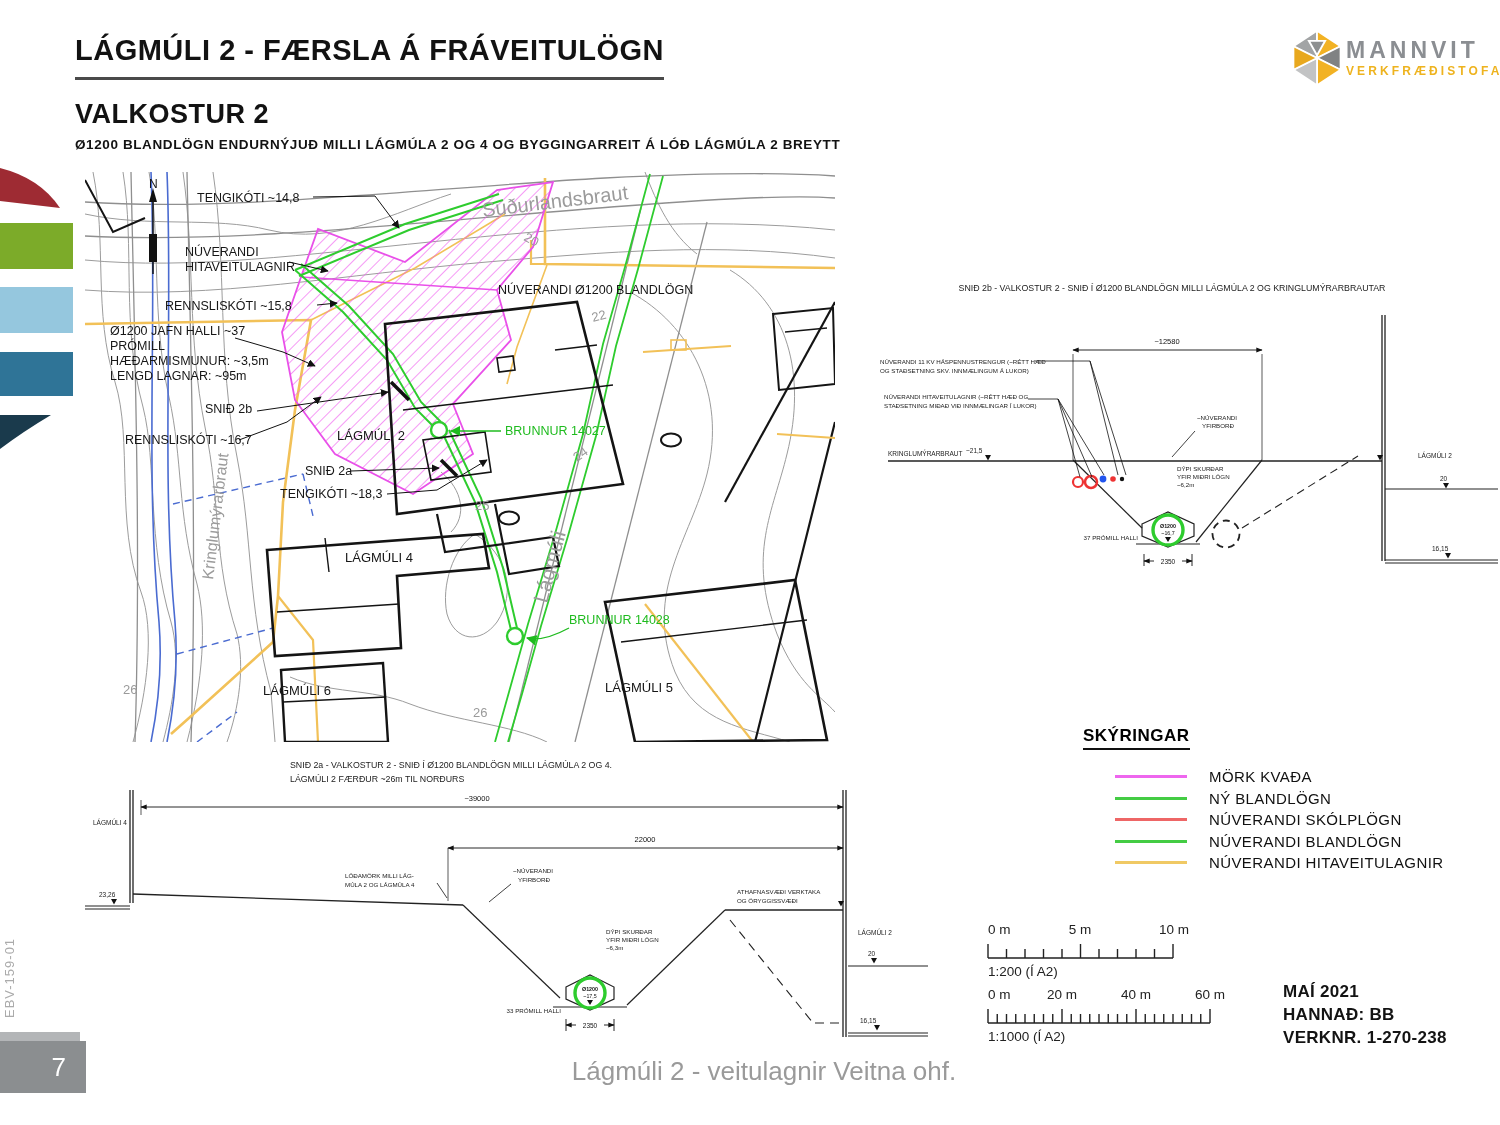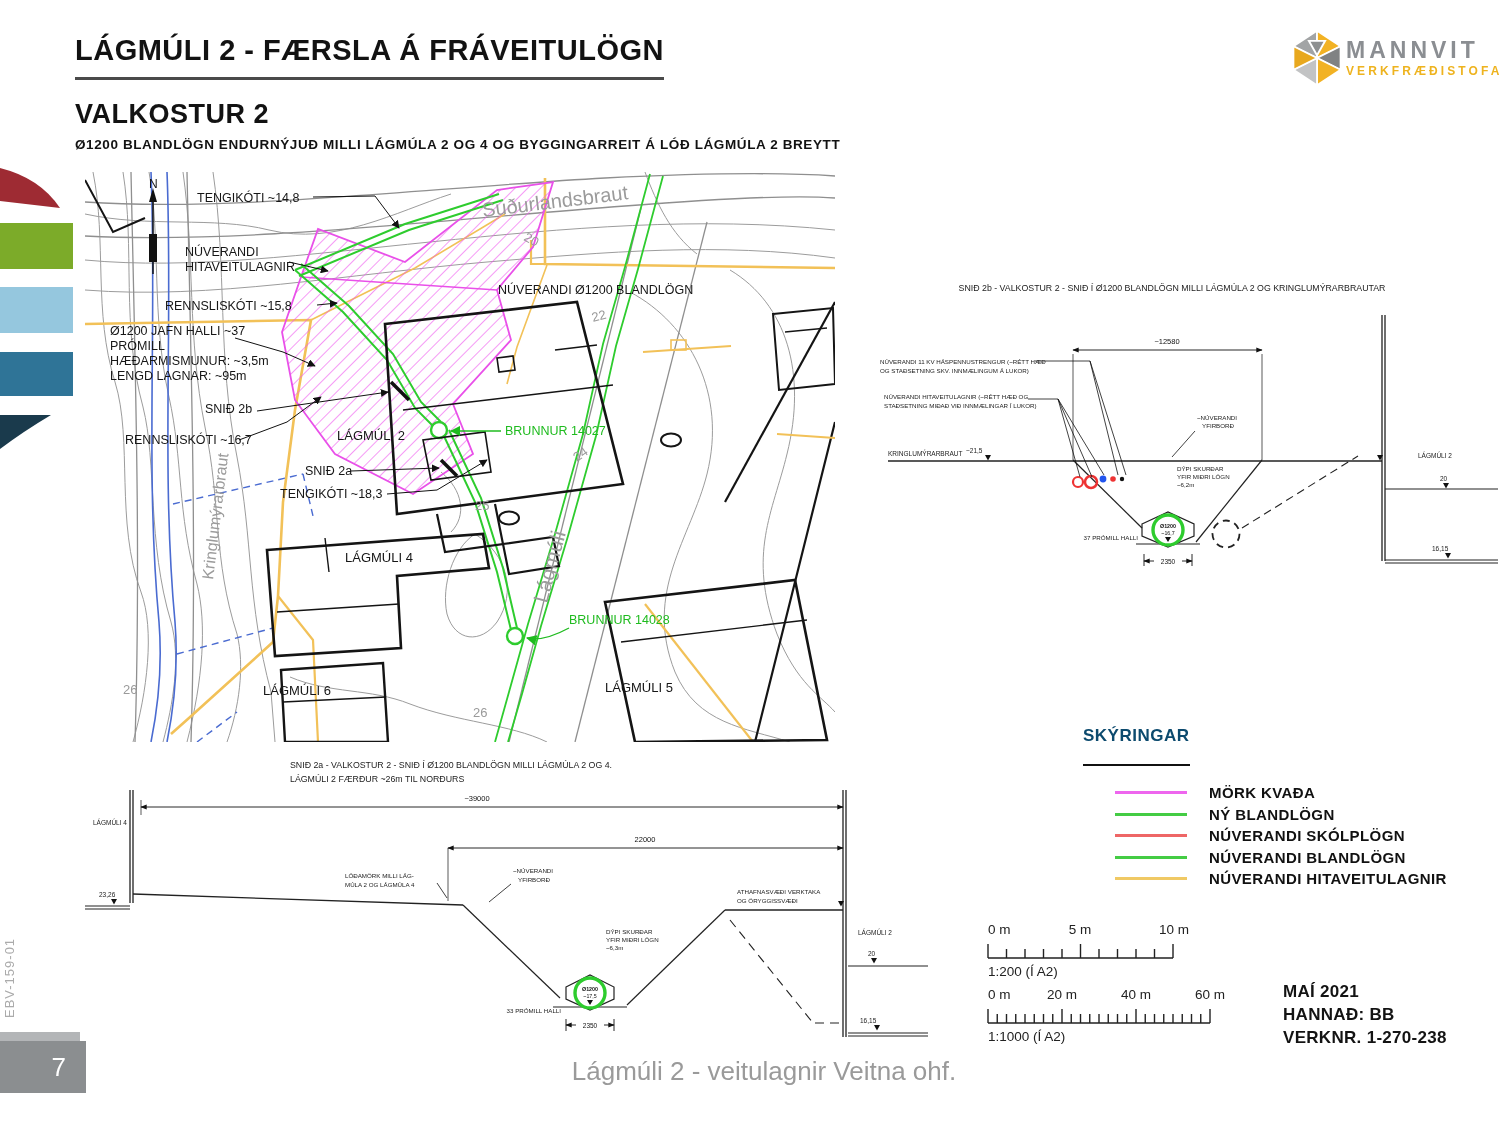--- a/index.html
+++ b/index.html
@@ -10,25 +10,25 @@
   .hdr h1{margin:0;font-size:29px;font-weight:bold;letter-spacing:.5px;color:#121212;
           display:inline-block;border-bottom:3px solid #4a4a4a;padding-bottom:10px;}
   .hdr h2{margin:19px 0 0 0;font-size:27px;font-weight:bold;color:#121212;letter-spacing:.5px;}
   .hdr p{margin:7px 0 0 0;font-size:13.5px;font-weight:bold;color:#121212;letter-spacing:.6px;}
   
   .mannvit{left:1288px;top:28px;display:flex;align-items:center;gap:0;}
   .mv-name{font-size:23px;font-weight:bold;color:#8b8e92;letter-spacing:4px;line-height:24px;}
   .mv-tag{font-size:12px;font-weight:bold;color:#eeb31f;letter-spacing:3.1px;margin-top:2px;}
   
   .legend{left:1083px;top:726px;width:410px;}
-  .legend h3{margin:0 0 16px 0;font-size:17px;font-weight:bold;color:#0c4a6e;
-             display:inline-block;border-bottom:2.5px solid #111;padding-bottom:18px;letter-spacing:.5px;}
+  .legend h3{margin:0 0 16px 0;font-size:17px;font-weight:bold;color:#000000;
+             display:inline-block;border-bottom:2.5px solid #111;padding-bottom:2px;letter-spacing:.5px;}
   .lg-row{display:flex;align-items:center;height:21.5px;}
   .lg-swatch{width:72px;height:3px;margin-left:32px;flex:0 0 72px;}
-  .lg-label{margin-left:22px;font-size:15px;font-weight:bold;color:#111;letter-spacing:.4px;white-space:nowrap;}
+  .lg-label{margin-left:22px;font-size:15px;font-weight:normal;color:#111;letter-spacing:.4px;white-space:nowrap;}
   
   .project{left:1283px;top:980px;font-size:17px;font-weight:bold;color:#131313;line-height:23px;letter-spacing:.3px;}
   
   .veitur{left:1256px;top:1036px;width:160px;}
   .veitur .vt-name{font-size:31px;font-weight:bold;color:#40474c;letter-spacing:1.5px;margin-top:2px;}
   
   .caption{left:474px;top:1056px;width:580px;text-align:center;font-size:26px;color:#9a9a9a;}
   
   .pn-bar{left:0;top:1032px;width:80px;height:12px;background:#b3b5b7;}
   .pn-box{left:0;top:1041px;width:86px;height:52px;background:#8b8e90;display:flex;align-items:center;

